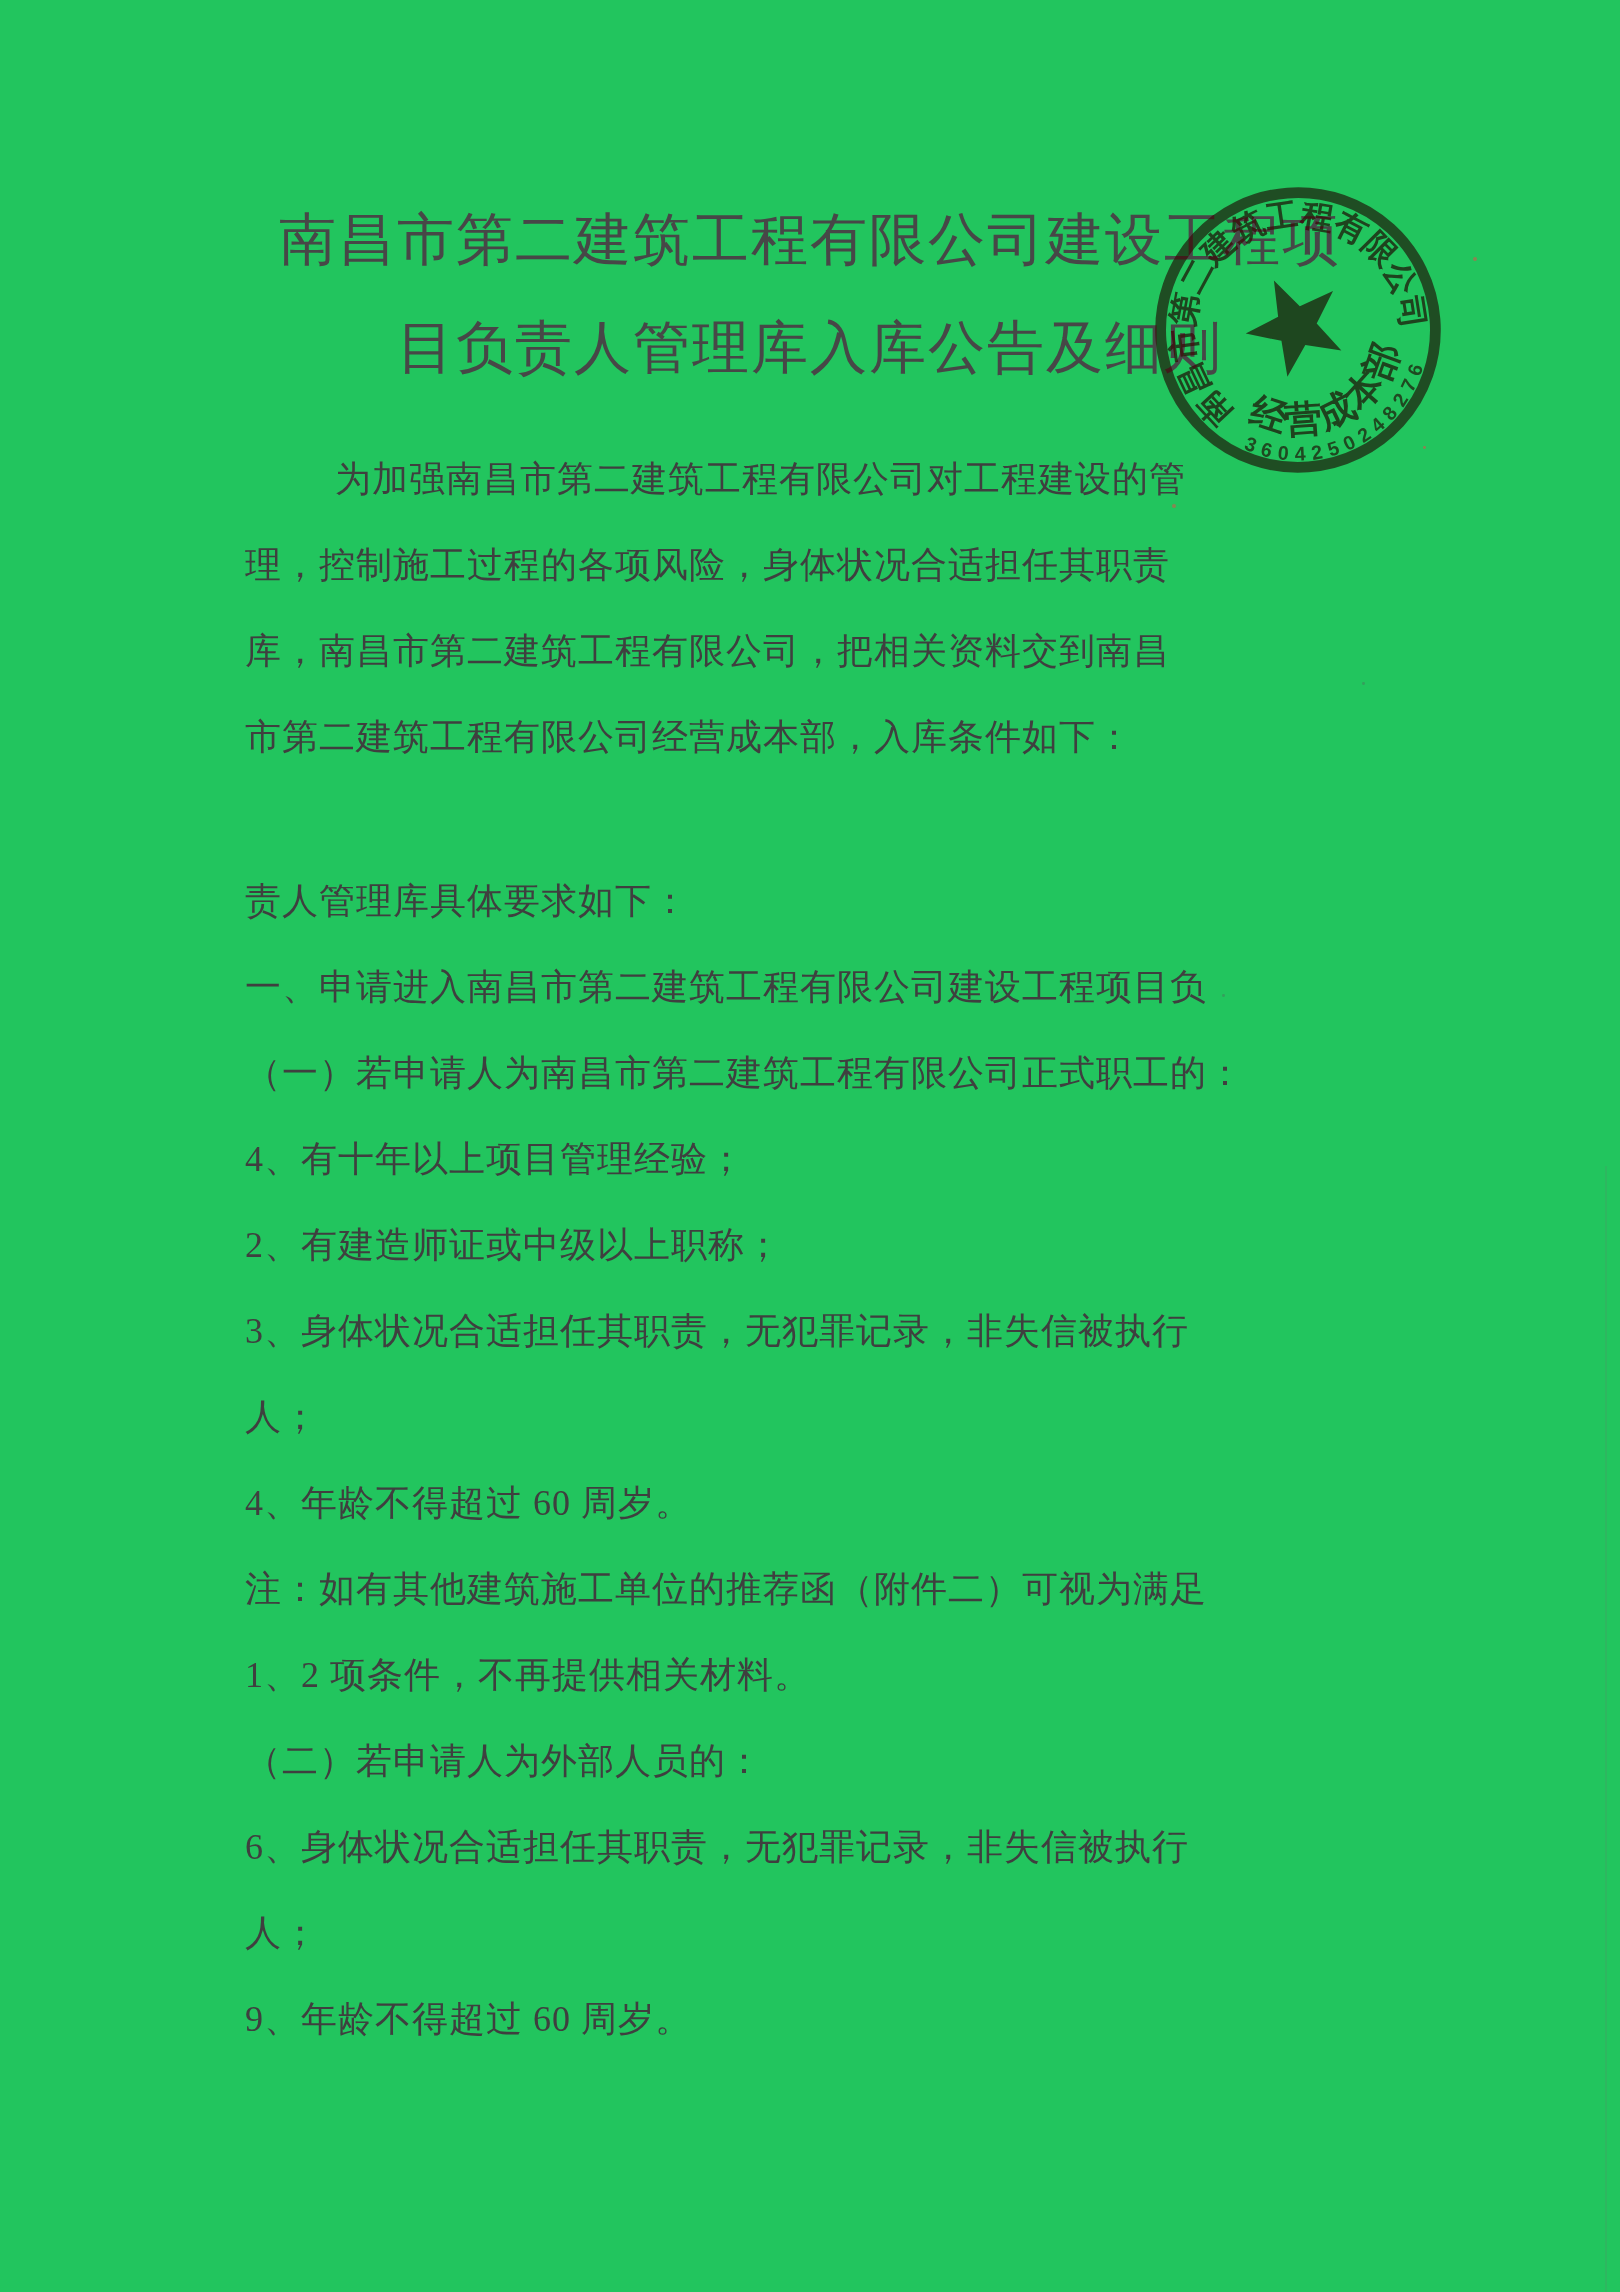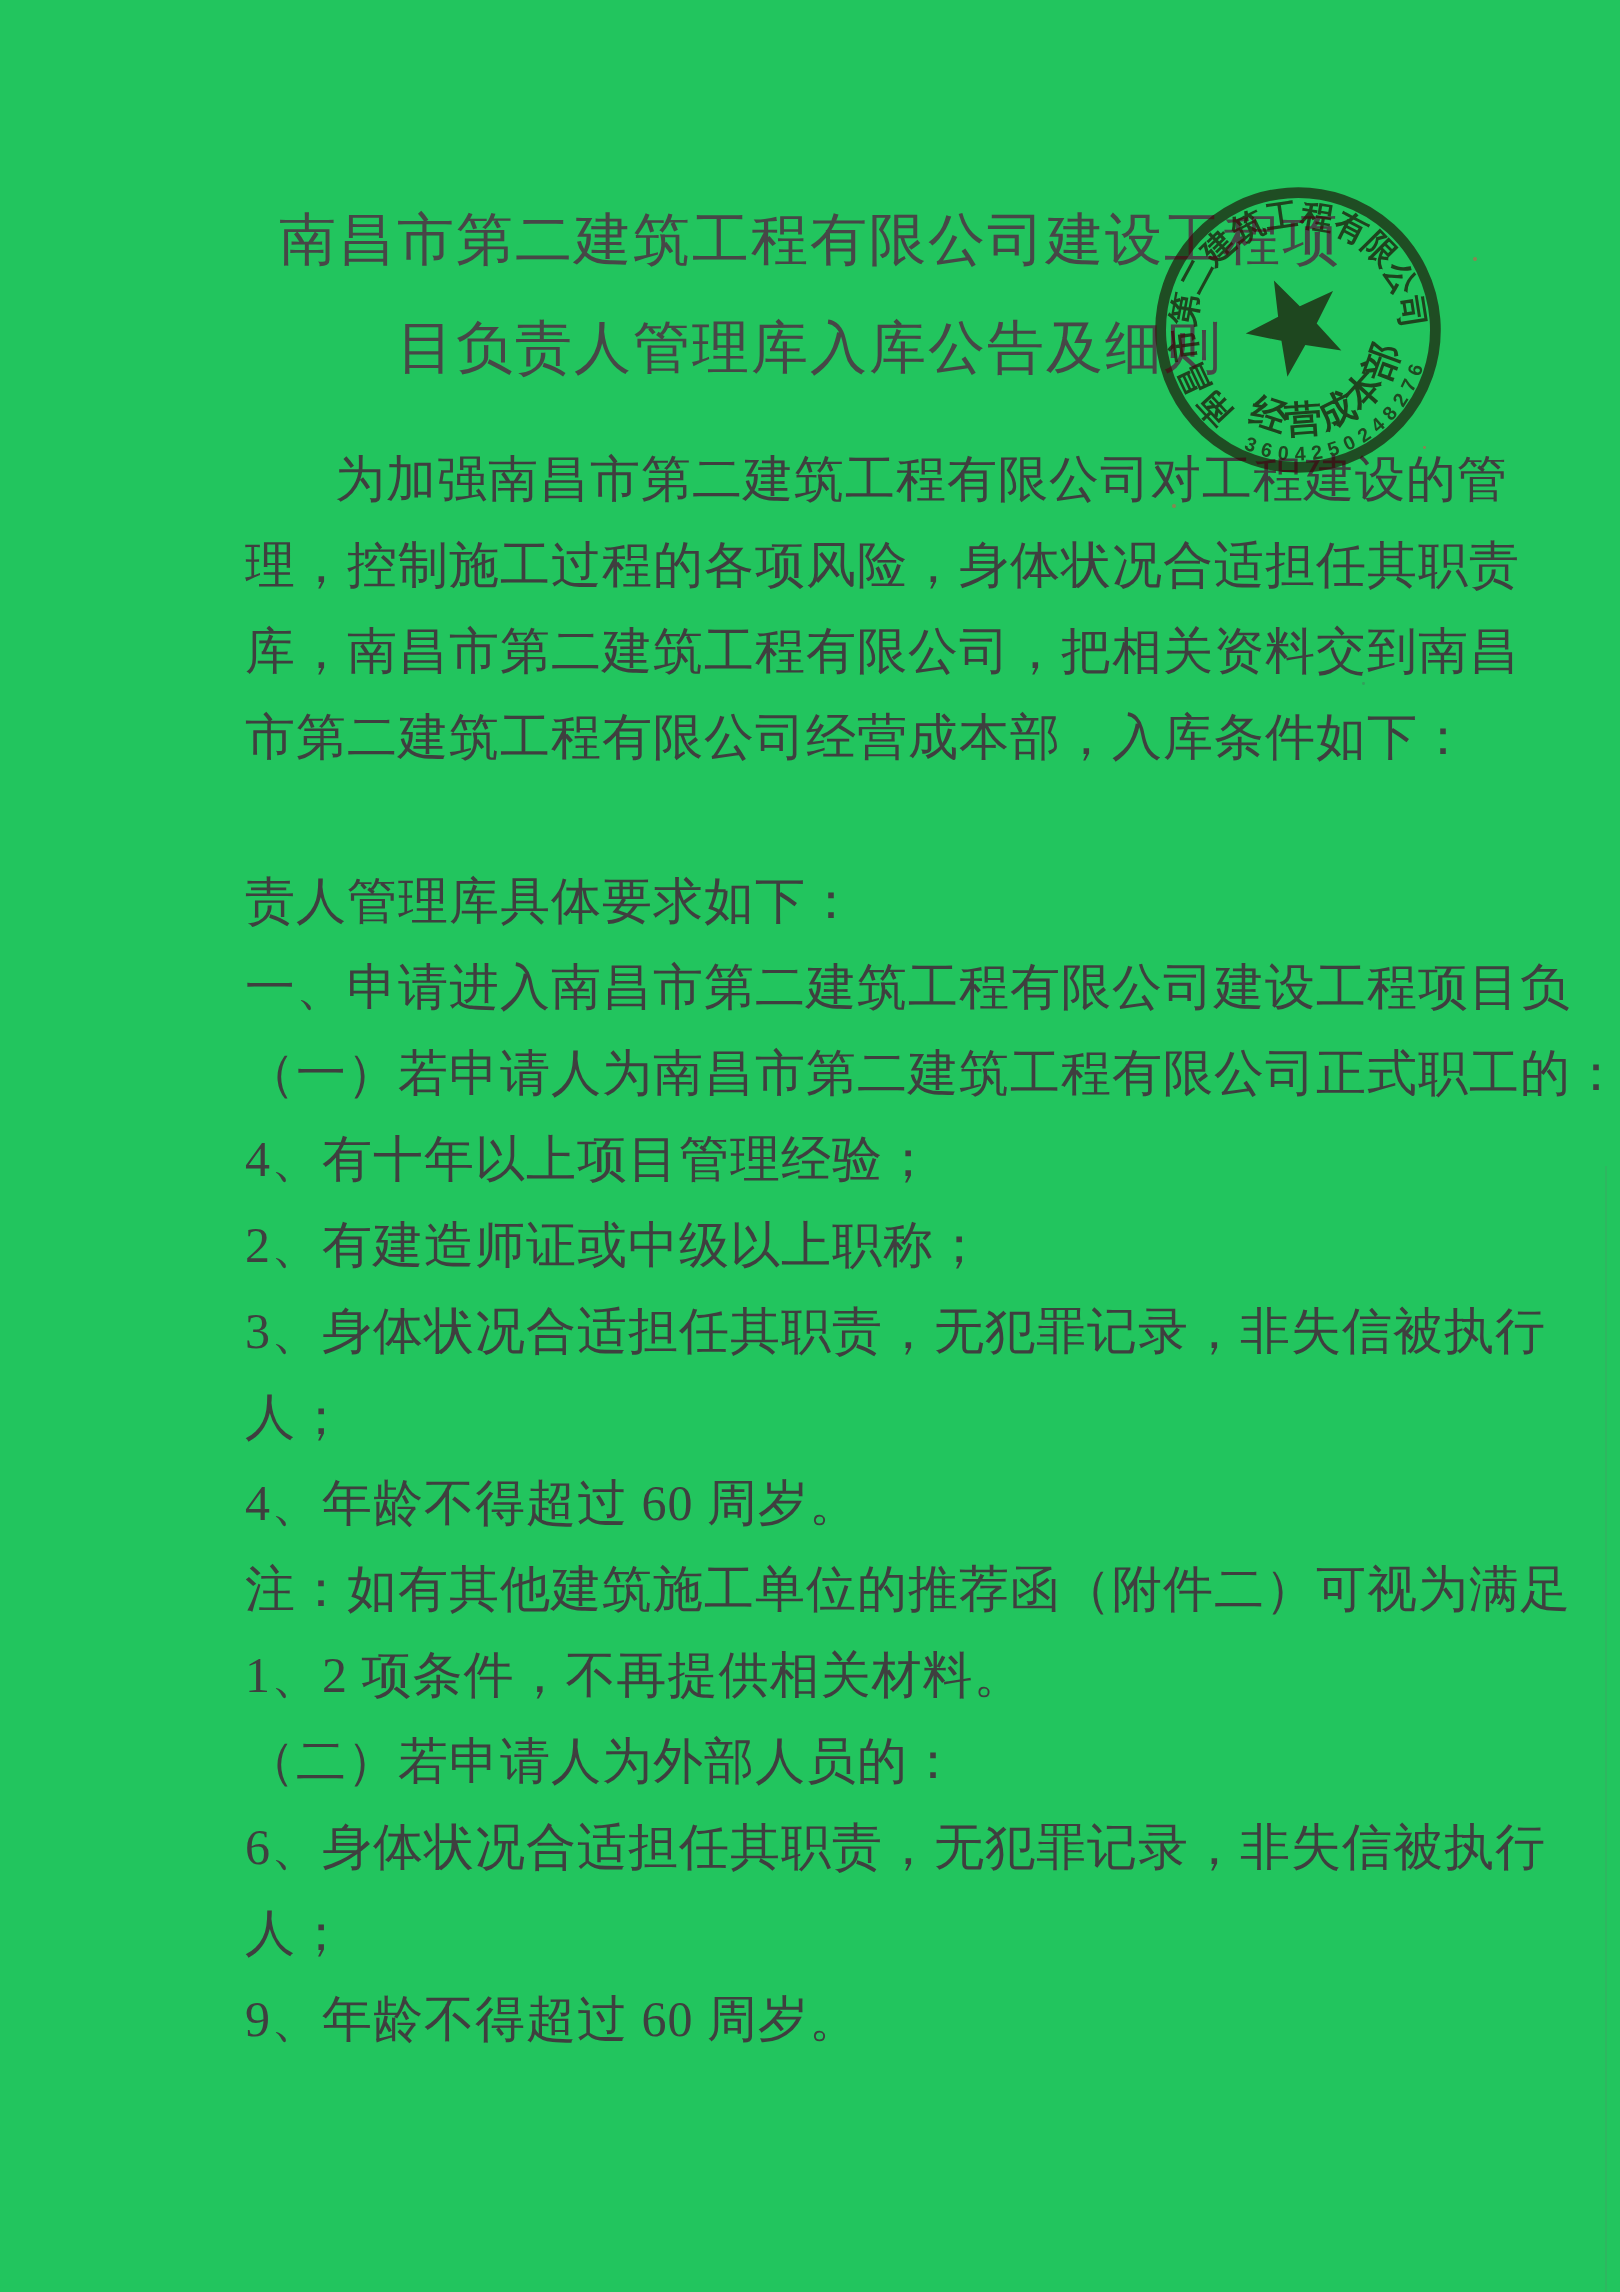--- a/index.html
+++ b/index.html
@@ -16,21 +16,21 @@
     position:absolute;top:186px;left:0;width:1620px;
     text-align:center;
     font-size:57px;letter-spacing:2px;
     line-height:108px;
     color:#474747;
     font-weight:500;
   }
   
   .body-block{
     position:absolute;top:436px;left:245px;width:1206px;
-    font-size:50px;letter-spacing:1px;
+    font-size:36px;letter-spacing:1px;
     color:#3f3f3f;
   }
   .line{height:86px;line-height:86px;white-space:nowrap;}
   .indent2{text-indent:90px;}
   .spacer{height:78px;}
   
   .stamp{
     position:absolute;left:1141px;top:173px;width:314px;height:314px;
     mix-blend-mode:multiply;
     opacity:.93;

